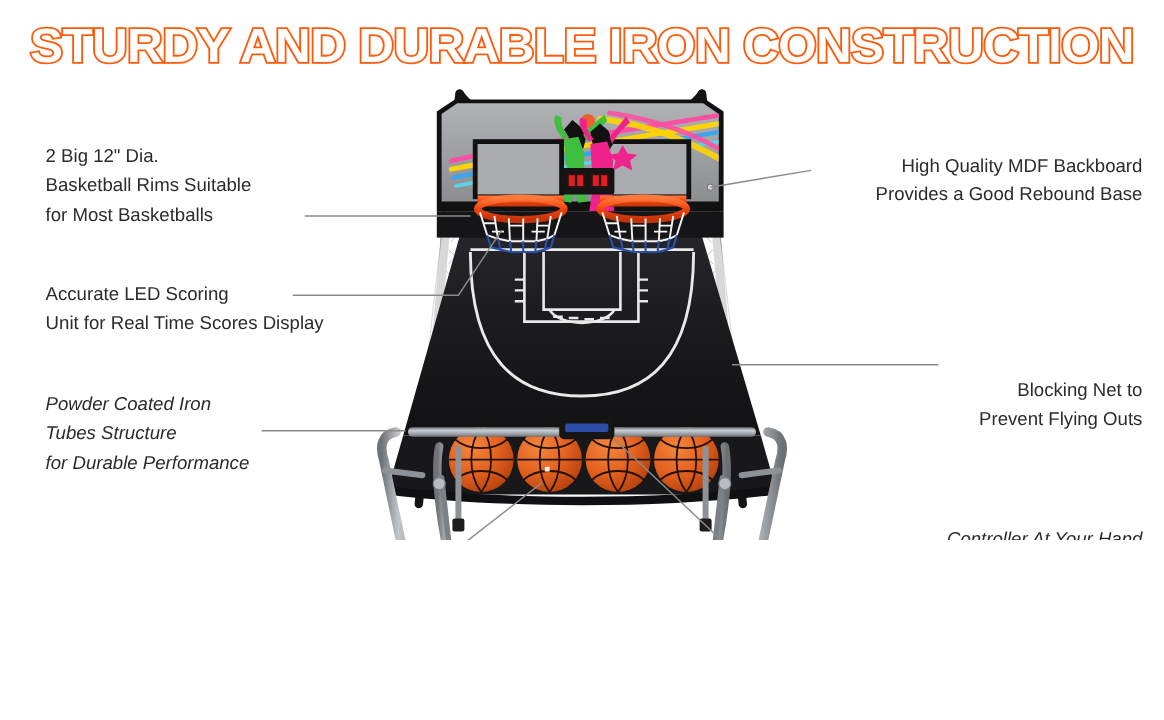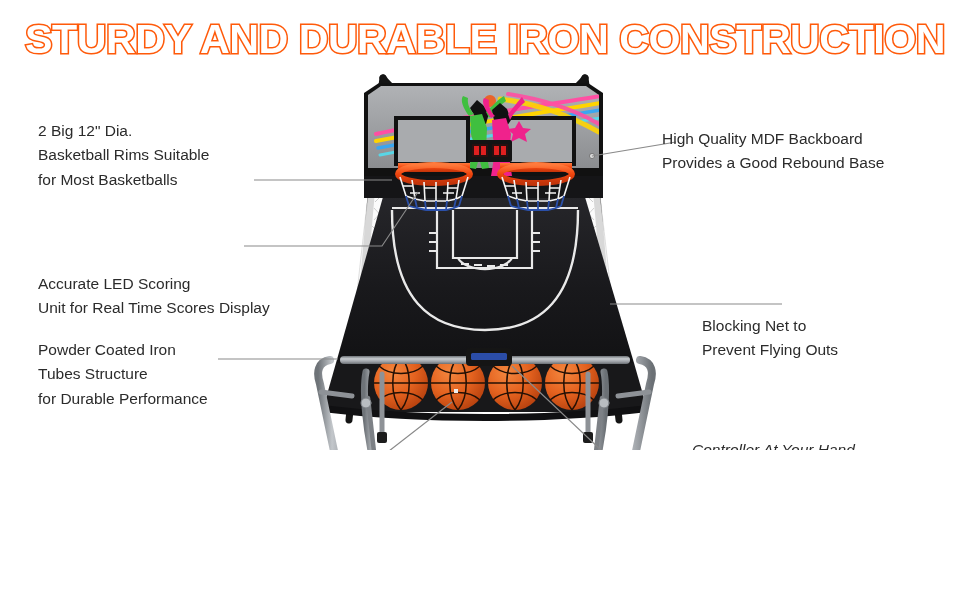--- a/index.html
+++ b/index.html
@@ -31,21 +31,21 @@
   
   .callout{
     position:absolute;
     font-size:15.5px;
     color:#2b2b2b;
     line-height:1.58;
     white-space:pre-line;
     font-family:"Liberation Sans", sans-serif;
   }
   .callout.left{text-align:left;}
-  .callout.right{}
+  .callout.right{text-align:right;}
 
   
   #leaders{position:absolute;left:0;top:0;width:970px;height:600px;pointer-events:none;}
 
   
   #product{position:absolute;left:0;top:0;width:970px;height:600px;}
 </style>
 </head>
 <body>
 
@@ -331,24 +331,24 @@
       <path d="M610 304 L782 304"></path>
 
       <path d="M512 366 L620 468 L718 468"></path>
     </g>
   </svg>
 
   <div class="callout left" style="left:38px;  top:119px; width:230px;">2 Big 12" Dia.
 Basketball Rims Suitable
 for Most Basketballs</div>
 
-  <div class="callout left" style="left:38px;  top:234px; width:290px;margin-top:38px;">Accurate LED Scoring
+  <div class="callout left" style="left:38px;  top:234px; width:290px;">Accurate LED Scoring
 Unit for Real Time Scores Display</div>
 
-  <div class="callout left" style="left:38px;  top:338px; width:230px;">Powder Coated Iron
+  <div class="callout left" style="left:38px;  top:326px; width:230px;font-style:italic;">Powder Coated Iron
 Tubes Structure
 for Durable Performance</div>
 
 
   <div class="callout right" style="right:18px; top:127px; width:290px;">High Quality MDF Backboard
 Provides a Good Rebound Base</div>
 
   <div class="callout right" style="right:18px; top:286px; width:250px;margin-top:28px;">Blocking Net to
 Prevent Flying Outs</div>
 

